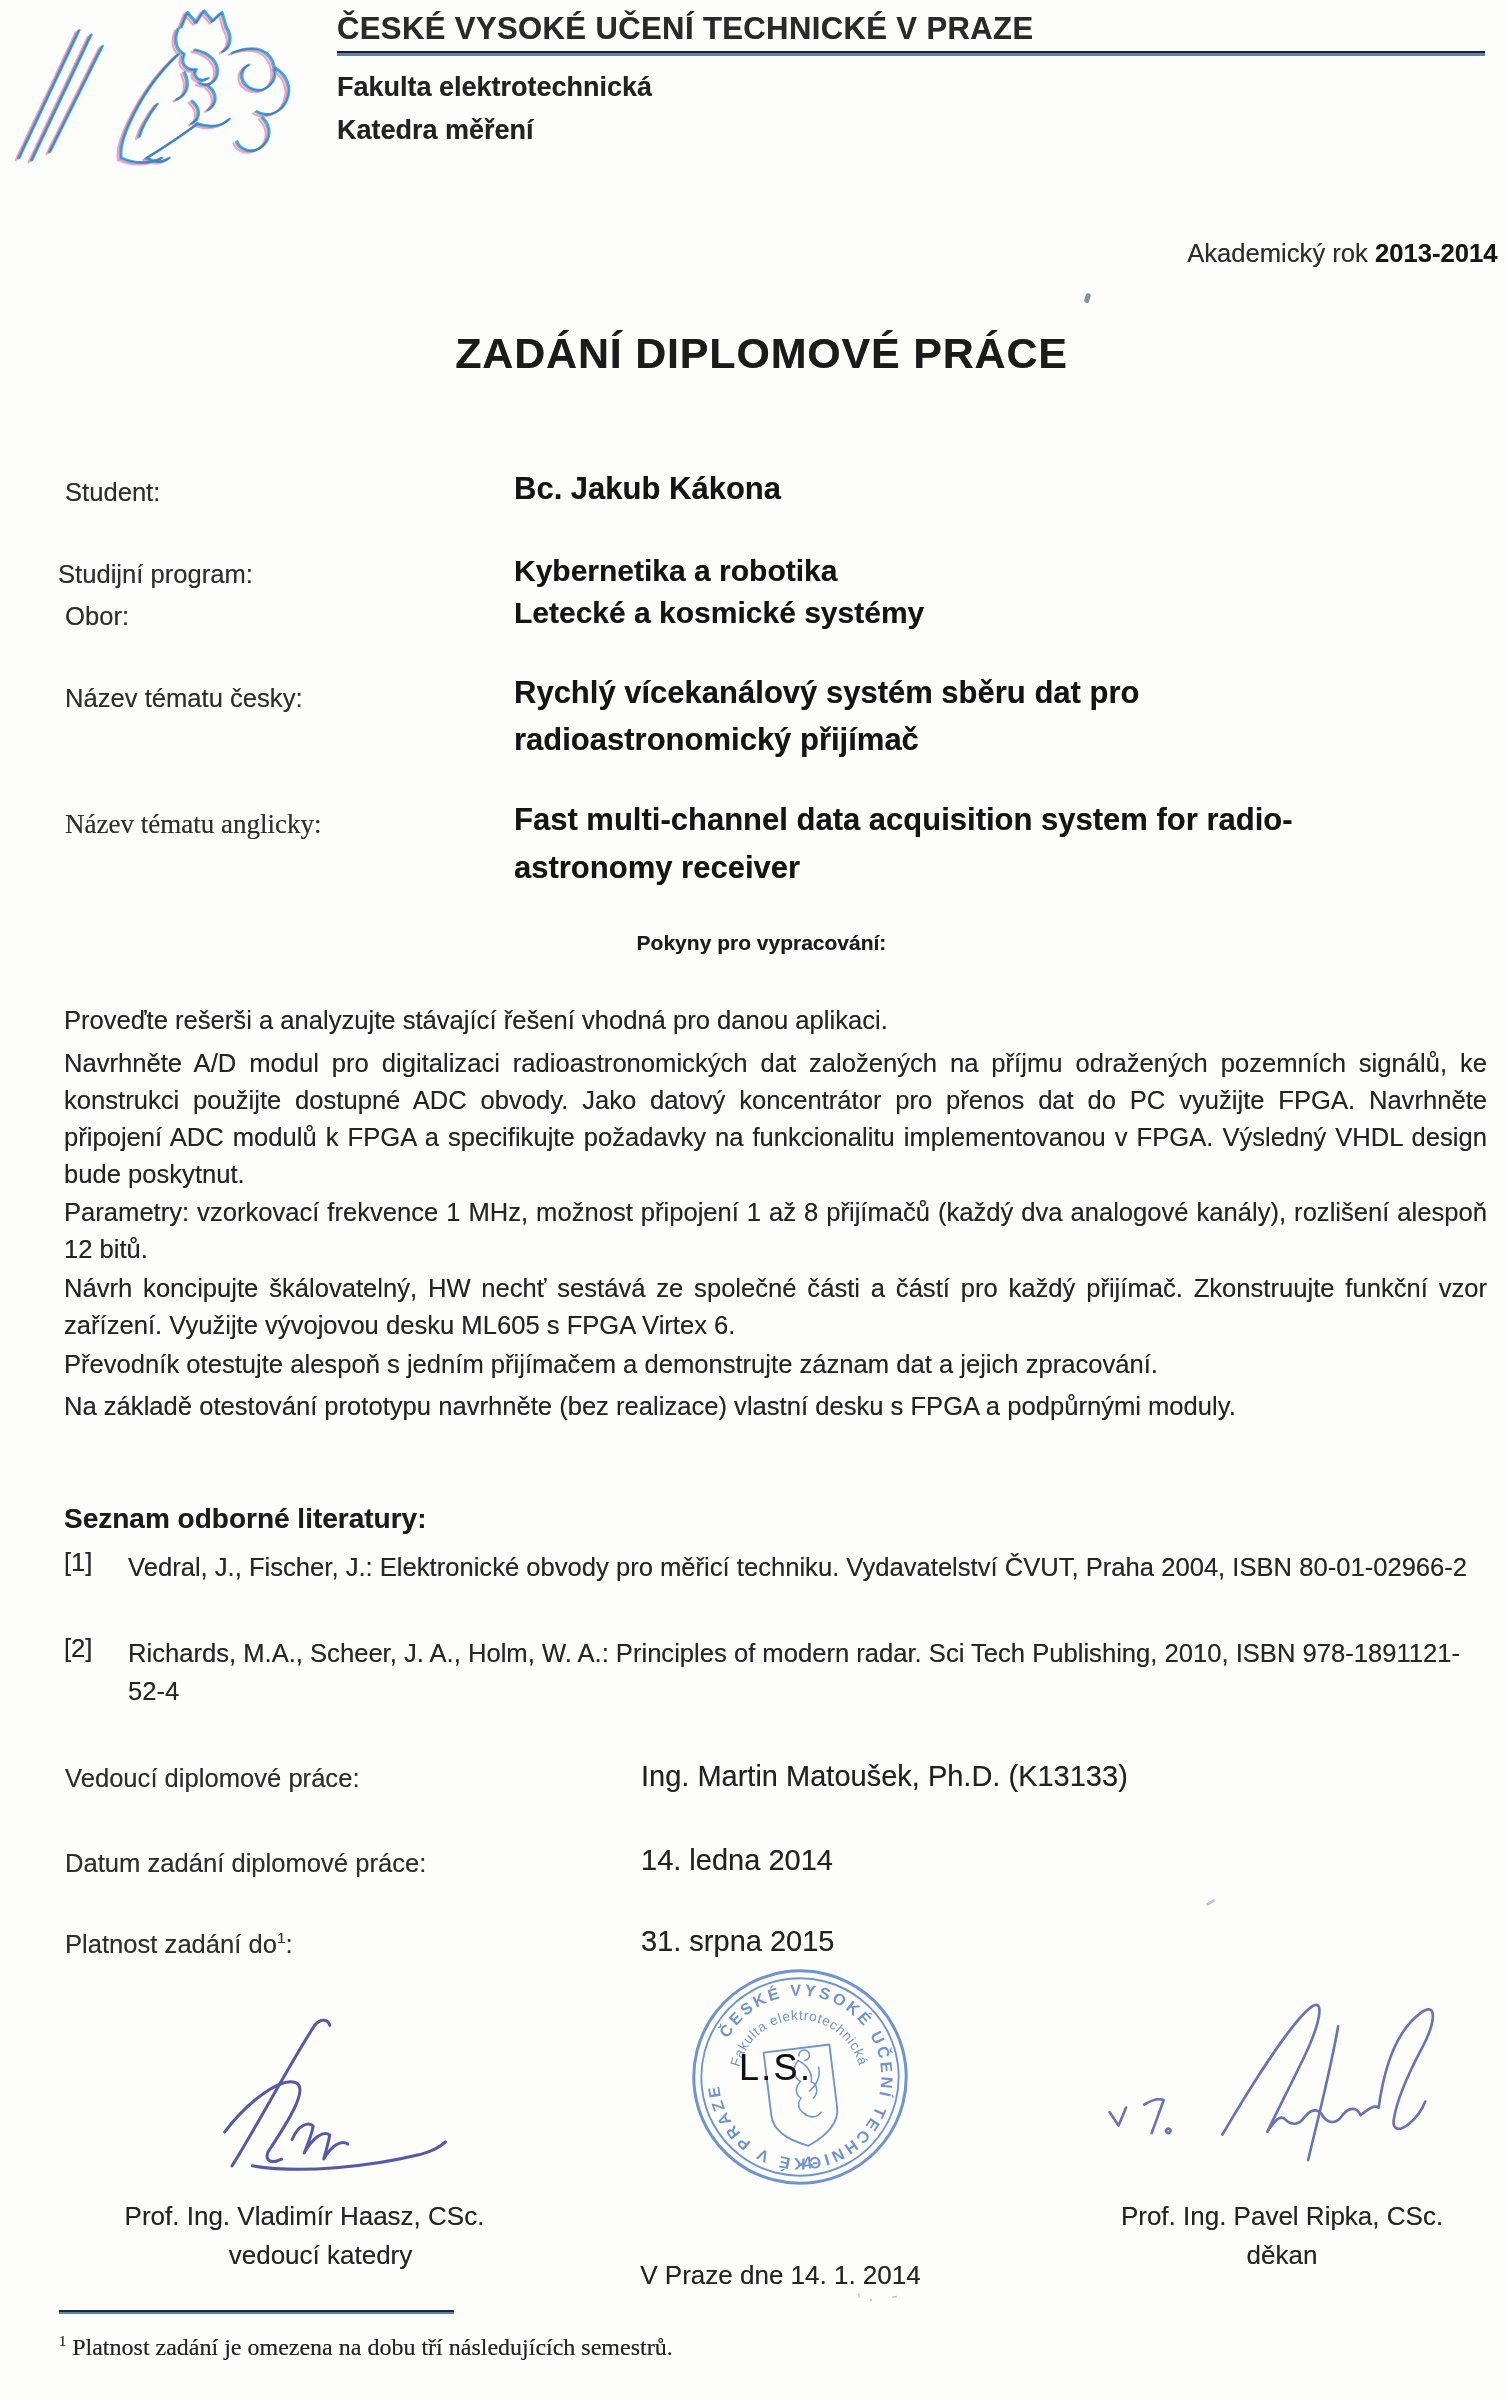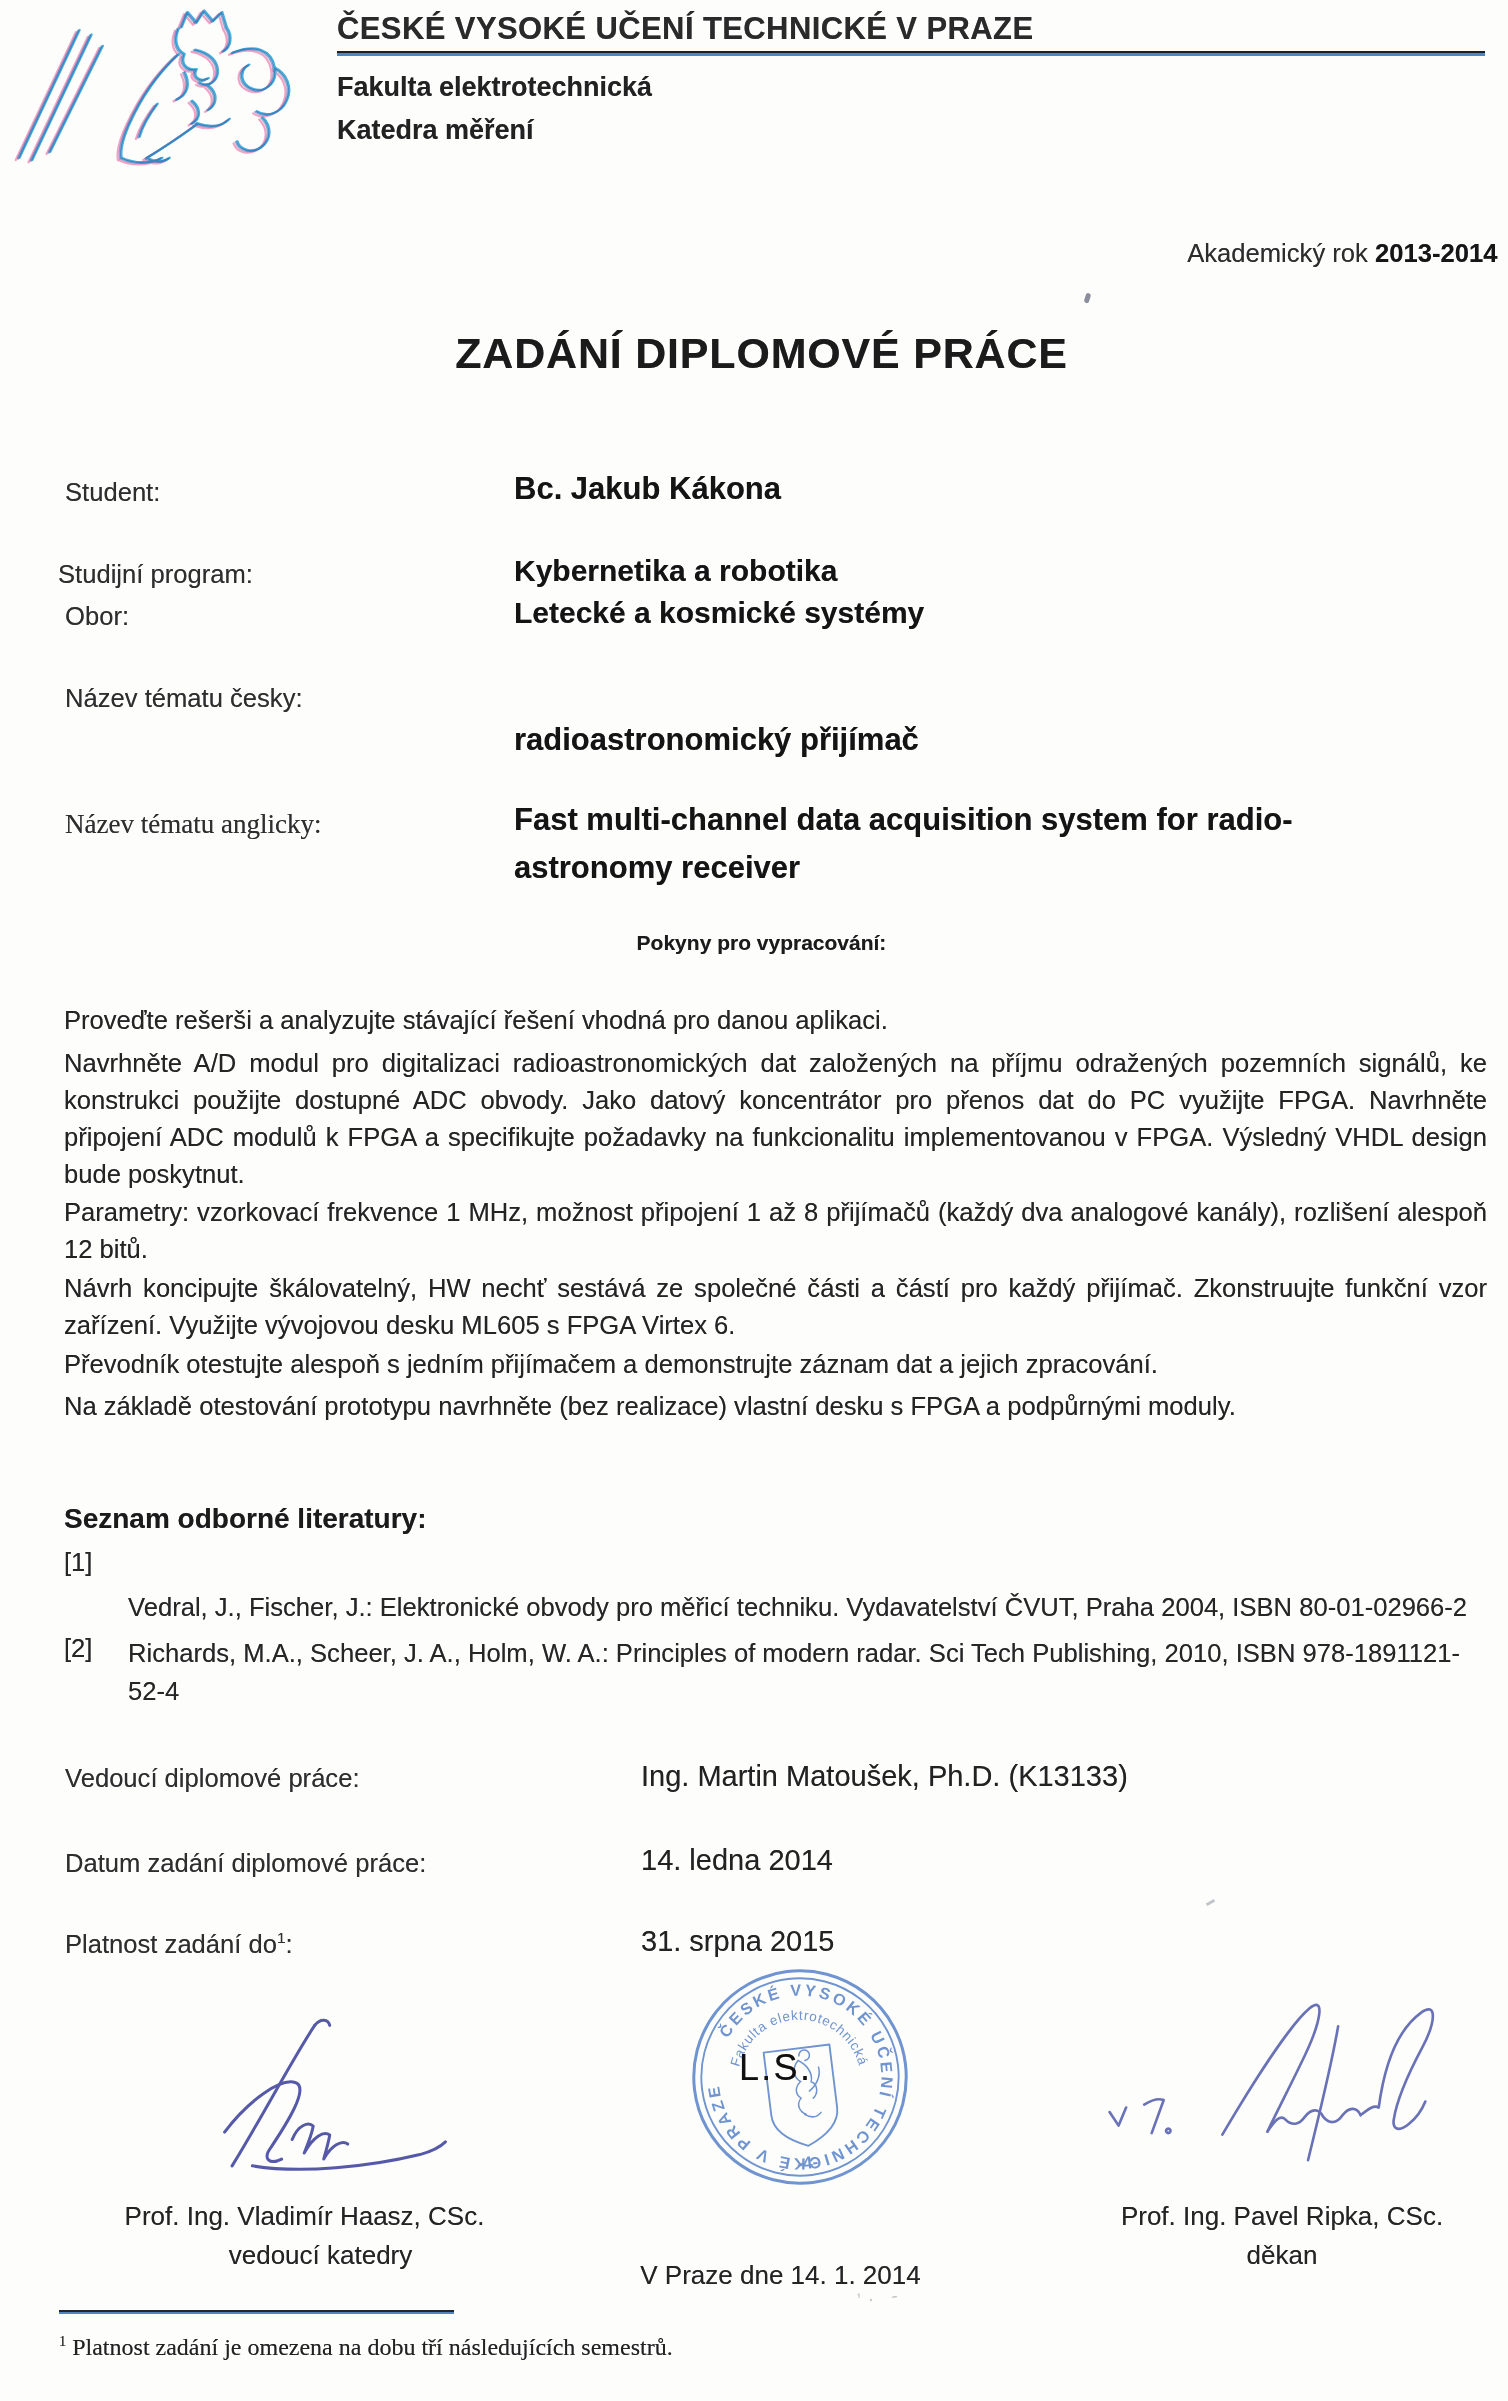--- a/index.html
+++ b/index.html
@@ -86,37 +86,38 @@
 
   <div class="abs lbl soft" style="left:65px;top:478px;">Student:</div>
   <div class="abs val-b soft" style="left:514px;top:471px;">Bc. Jakub Kákona</div>
 
   <div class="abs lbl soft" style="left:58px;top:560px;">Studijní program:</div>
   <div class="abs val-b soft" style="left:514px;top:554px;font-size:30px;text-align:right;">Kybernetika a robotika</div>
   <div class="abs lbl soft" style="left:65px;top:602px;">Obor:</div>
   <div class="abs val-b soft" style="left:514px;top:596px;font-size:30px;">Letecké a kosmické systémy</div>
 
   <div class="abs lbl soft" style="left:65px;top:684px;">Název tématu česky:</div>
+  <div class="abs val-b soft" style="left:514px;top:675px;">Rychlý vícekanálový systém sběru dat pro</div>
   <div class="abs val-b soft" style="left:514px;top:722px;">radioastronomický přijímač</div>
 
   <div class="abs lbl-serif soft" style="left:65px;top:809px;">Název tématu anglicky:</div>
   <div class="abs val-b soft" style="left:514px;top:802px;">Fast multi-channel data acquisition system for radio-</div>
   <div class="abs val-b soft" style="left:514px;top:850px;">astronomy receiver</div>
 
   <div class="abs sec-head center-head soft" style="left:0;top:931px;">Pokyny pro vypracování:</div>
   <p class="abs par soft" style="top:1002px;margin:0;">Proveďte rešerši a analyzujte stávající řešení vhodná pro danou aplikaci.</p>
   <p class="abs par soft" style="top:1045px;margin:0;">Navrhněte A/D modul pro digitalizaci radioastronomických dat založených na příjmu odražených pozemních signálů, ke konstrukci použijte dostupné ADC obvody. Jako datový koncentrátor pro přenos dat do PC využijte FPGA. Navrhněte připojení ADC modulů k FPGA a specifikujte požadavky na funkcionalitu implementovanou v FPGA. Výsledný VHDL design bude poskytnut.</p>
   <p class="abs par soft" style="top:1194px;margin:0;">Parametry: vzorkovací frekvence 1 MHz, možnost připojení 1 až 8 přijímačů (každý dva analogové kanály), rozlišení alespoň 12 bitů.</p>
   <p class="abs par soft" style="top:1270px;margin:0;">Návrh koncipujte škálovatelný, HW nechť sestává ze společné části a částí pro každý přijímač. Zkonstruujte funkční vzor zařízení. Využijte vývojovou desku ML605 s FPGA Virtex 6.</p>
   <p class="abs par soft" style="top:1346px;margin:0;">Převodník otestujte alespoň s jedním přijímačem a demonstrujte záznam dat a jejich zpracování.</p>
   <p class="abs par soft" style="top:1388px;margin:0;">Na základě otestování prototypu navrhněte (bez realizace) vlastní desku s FPGA a podpůrnými moduly.</p>
 
   <div class="abs lit-head soft" style="top:1503px;">Seznam odborné literatury:</div>
   <div class="abs lit-marker soft" style="top:1548px;">[1]</div>
-  <div class="abs lit-text soft" style="top:1548px;margin-top:40px;">Vedral, J., Fischer, J.: Elektronické obvody pro měřicí techniku. Vydavatelství ČVUT, Praha 2004, ISBN 80-01-02966-2</div>
+  <div class="abs lit-text soft" style="top:1548px;">Vedral, J., Fischer, J.: Elektronické obvody pro měřicí techniku. Vydavatelství ČVUT, Praha 2004, ISBN 80-01-02966-2</div>
   <div class="abs lit-marker soft" style="top:1634px;">[2]</div>
   <div class="abs lit-text soft" style="top:1634px;">Richards, M.A., Scheer, J. A., Holm, W. A.: Principles of modern radar. Sci Tech Publishing, 2010, ISBN 978-1891121-52-4</div>
 
   <div class="abs lbl soft" style="left:65px;top:1764px;">Vedoucí diplomové práce:</div>
   <div class="abs val-r soft" style="left:641px;top:1760px;">Ing. Martin Matoušek, Ph.D. (K13133)</div>
 
   <div class="abs lbl soft" style="left:65px;top:1849px;">Datum zadání diplomové práce:</div>
   <div class="abs val-r soft" style="left:641px;top:1844px;">14. ledna 2014</div>
   <div class="abs artifact" style="left:1209px;top:1898px;width:3px;height:9px;opacity:.28;transform:rotate(60deg);"></div>
 

